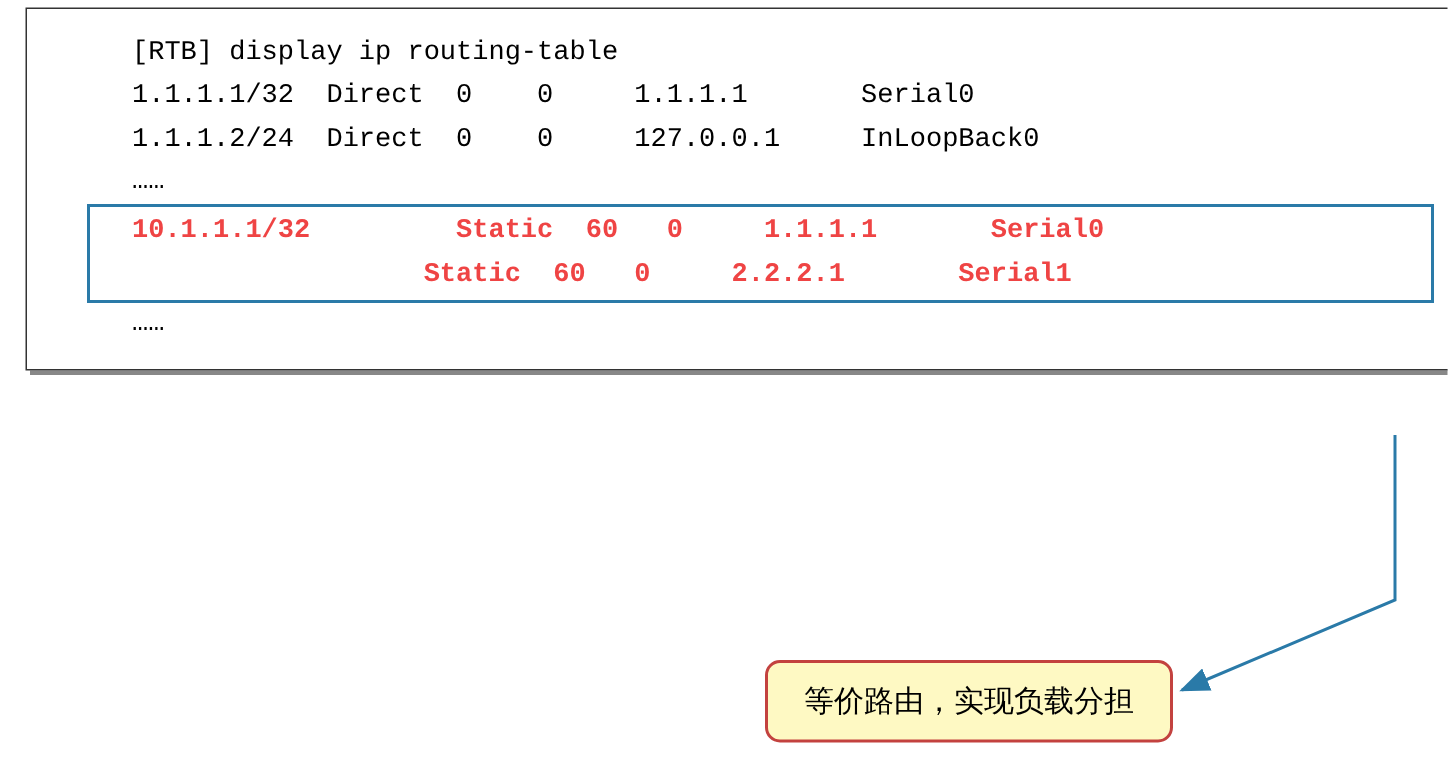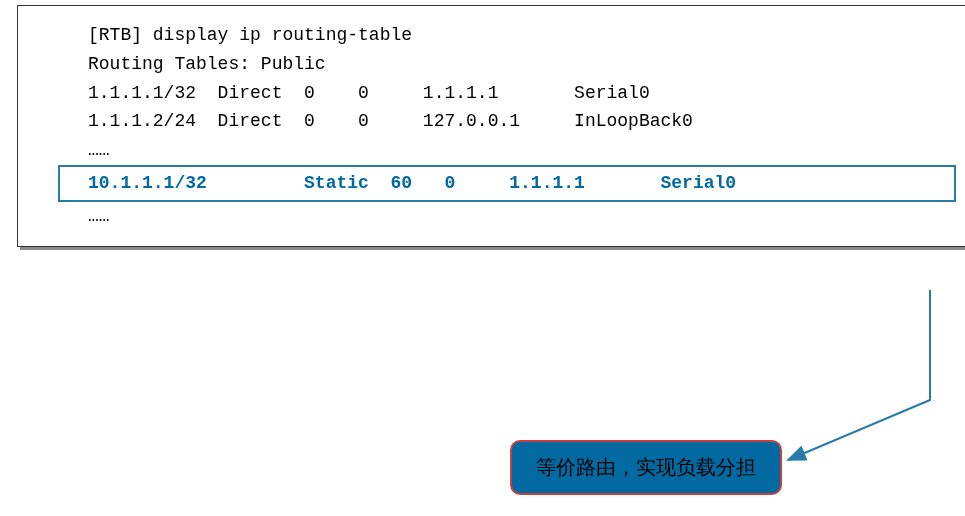--- a/index.html
+++ b/index.html
@@ -27,50 +27,50 @@
     }
     .highlight-group {
       border: 2px solid #2a7aa8;
       margin-left: -30px;
       padding-left: 28px;
       margin-right: -15px;
       padding-right: 10px;
       padding-top: 2px;
       padding-bottom: 2px;
     }
-    .red { color: #0369a1; font-weight: bold; }
+    .red { color: #ef4444; font-weight: bold; }
     .callout {
       position: absolute;
       left: 510px;
       top: 440px;
       border: 2px solid #c3423f;
       border-radius: 10px;
       padding: 12px 24px;
       font-size: 20px;
       font-family: "SimSun", serif;
-      background: #0369a1;
+      background: #fef9c3;
     }
     .arrow-svg {
       position: absolute;
       left: 918px;
       top: 290px;
       overflow: visible;
     }
   </style>
 </head>
 <body>
 
 <div class="terminal-box">
   <div class="term-line">[RTB] display ip routing-table</div>
-  <div class="term-line">Routing Tables: Public</div>
   <div class="term-line">1.1.1.1/32  Direct  0    0     1.1.1.1       Serial0</div>
   <div class="term-line">1.1.1.2/24  Direct  0    0     127.0.0.1     InLoopBack0</div>
   <div class="term-line">……</div>
   <div class="highlight-group">
     <div class="term-line red">10.1.1.1/32         Static  60   0     1.1.1.1       Serial0</div>
+    <div class="term-line red">                  Static  60   0     2.2.2.1       Serial1</div>
   </div>
   <div class="term-line">……</div>
 </div>
 
 <svg class="arrow-svg" width="60" height="180">
   <defs>
     <marker id="arrowhead" markerWidth="10" markerHeight="8" refX="9" refY="4" orient="auto">
       <polygon points="0 0, 10 4, 0 8" fill="#2a7aa8"></polygon>
     </marker>
   </defs>

